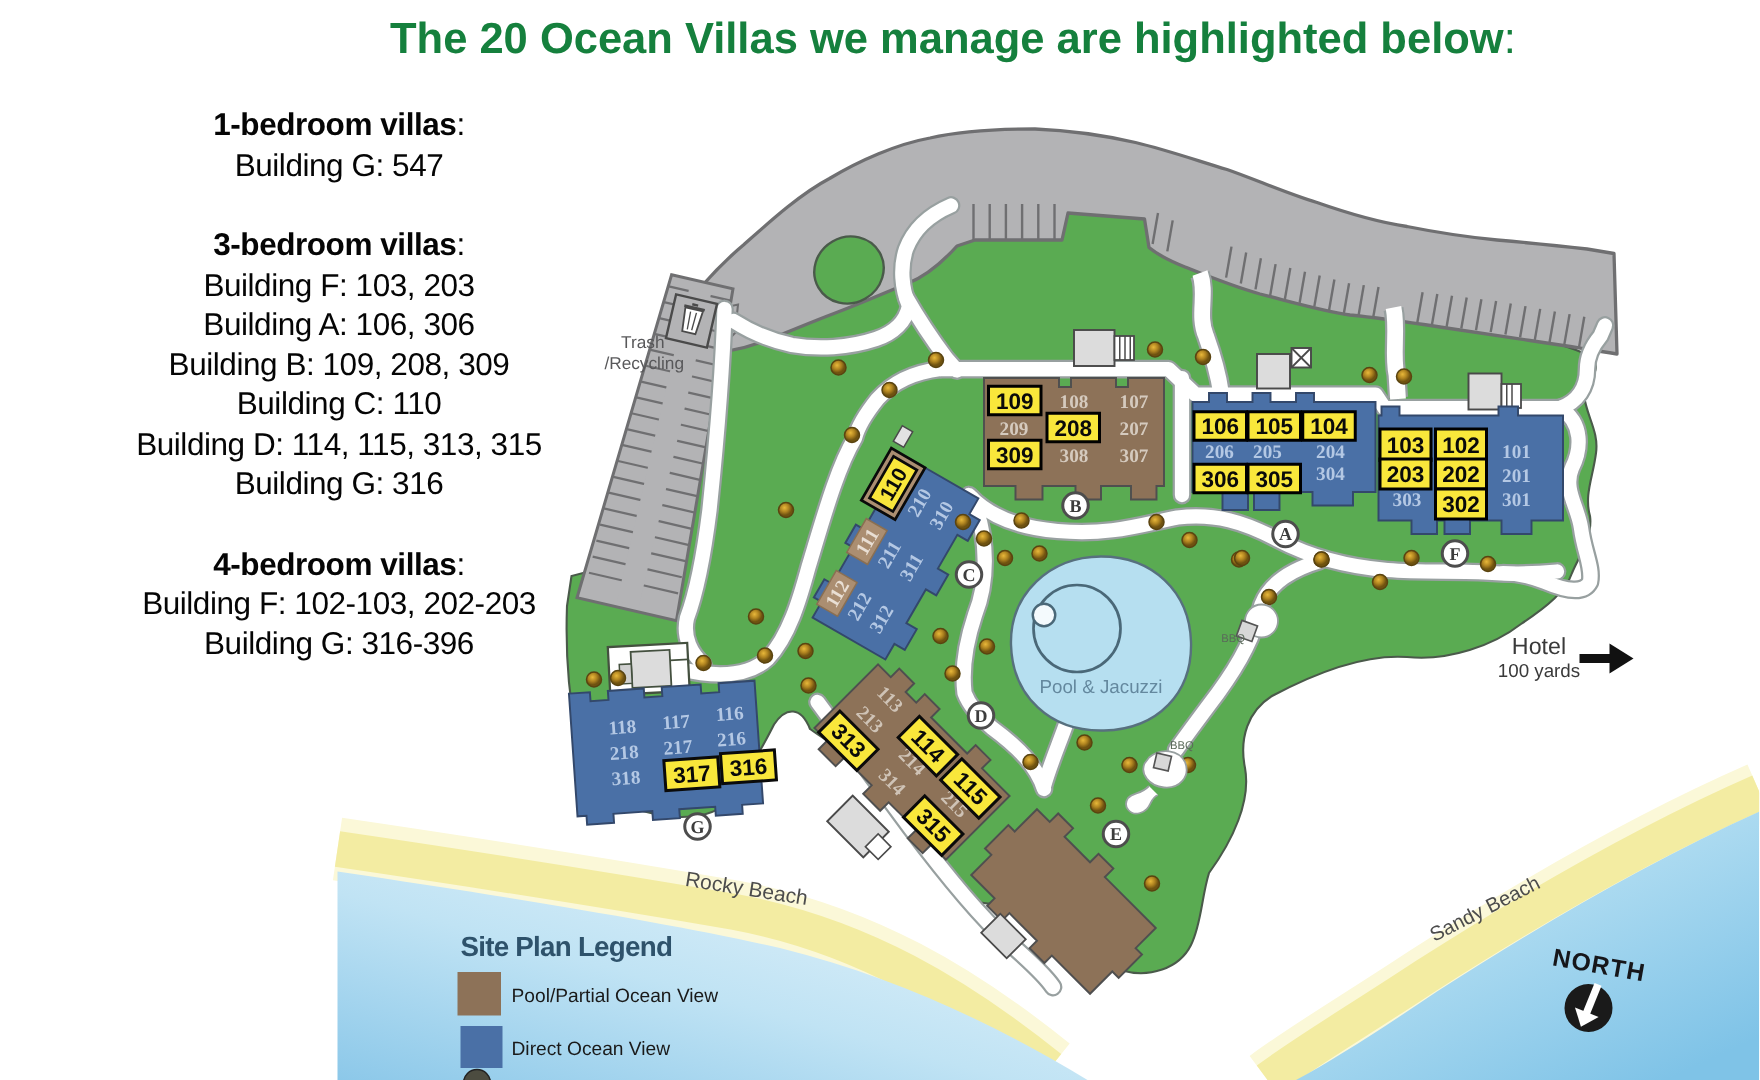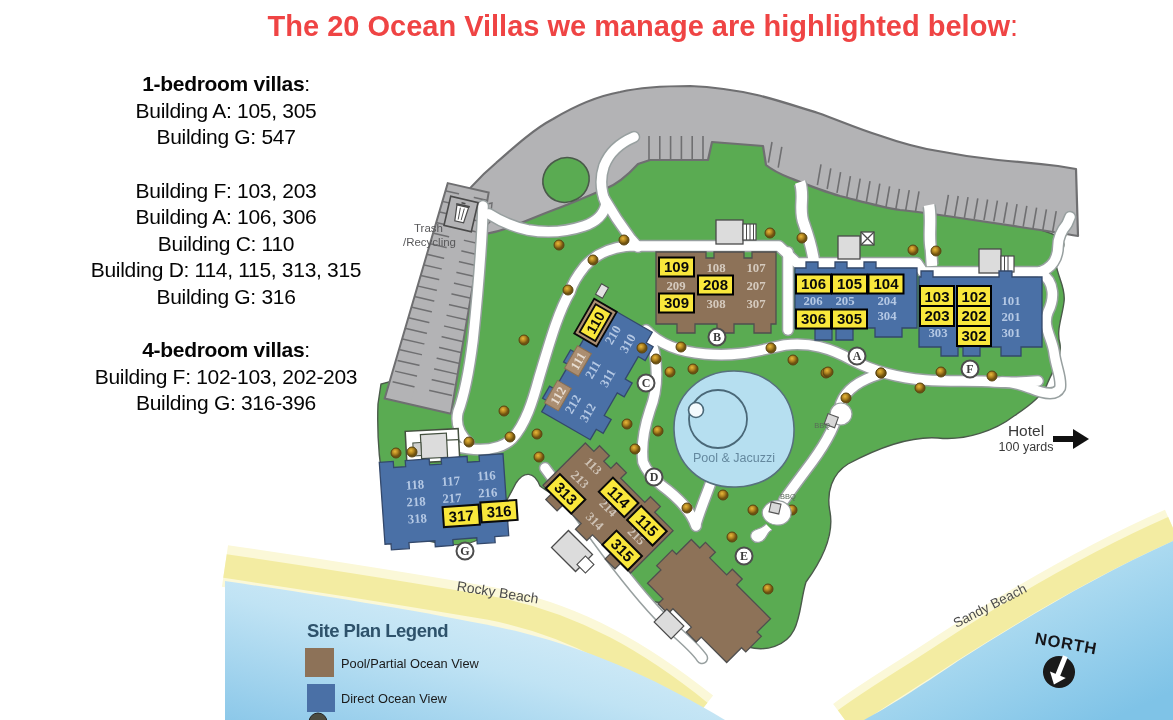--- a/index.html
+++ b/index.html
@@ -3,29 +3,30 @@
 <meta charset="utf-8">
 <style>
 html,body{margin:0;padding:0;background:#fff;}
 #page{position:relative;width:1173px;height:720px;overflow:hidden;background:#fff;font-family:"Liberation Sans",sans-serif;}
 .t{position:absolute;white-space:nowrap;}
 </style>
 </head>
 <body>
 <div id="page">
 
-<div class="t" style="left:260px;top:10px;width:758px;text-align:right;font-size:29px;font-weight:bold;color:#ef4444;">The 20 Ocean Villas we manage are highlighted below<span style="font-weight:normal">:</span></div>
+<div class="t" style="left:260px;top:10px;width:758px;text-align:left;font-size:29px;font-weight:bold;color:#15803d;">The 20 Ocean Villas we manage are highlighted below<span style="font-weight:normal">:</span></div>
 
 <div class="t" style="left:50px;top:71px;width:352px;text-align:center;font-size:21px;line-height:26.5px;letter-spacing:-0.3px;color:#050505;">
 <div style="font-weight:bold">1-bedroom villas<span style="font-weight:normal">:</span></div>
-<div>Building A: 105, 305</div>
 <div>Building G: 547</div>
 <div style="height:27px"></div>
+<div style="font-weight:bold">3-bedroom villas<span style="font-weight:normal">:</span></div>
 <div>Building F: 103, 203</div>
 <div>Building A: 106, 306</div>
+<div>Building B: 109, 208, 309</div>
 <div>Building C: 110</div>
 <div>Building D: 114, 115, 313, 315</div>
 <div>Building G: 316</div>
 <div style="height:27px"></div>
 <div style="font-weight:bold">4-bedroom villas<span style="font-weight:normal">:</span></div>
 <div>Building F: 102-103, 202-203</div>
 <div>Building G: 316-396</div>
 </div>
 <svg width="1173" height="720" viewBox="0 0 1173 720" style="position:absolute;left:0;top:0">
 <defs>

